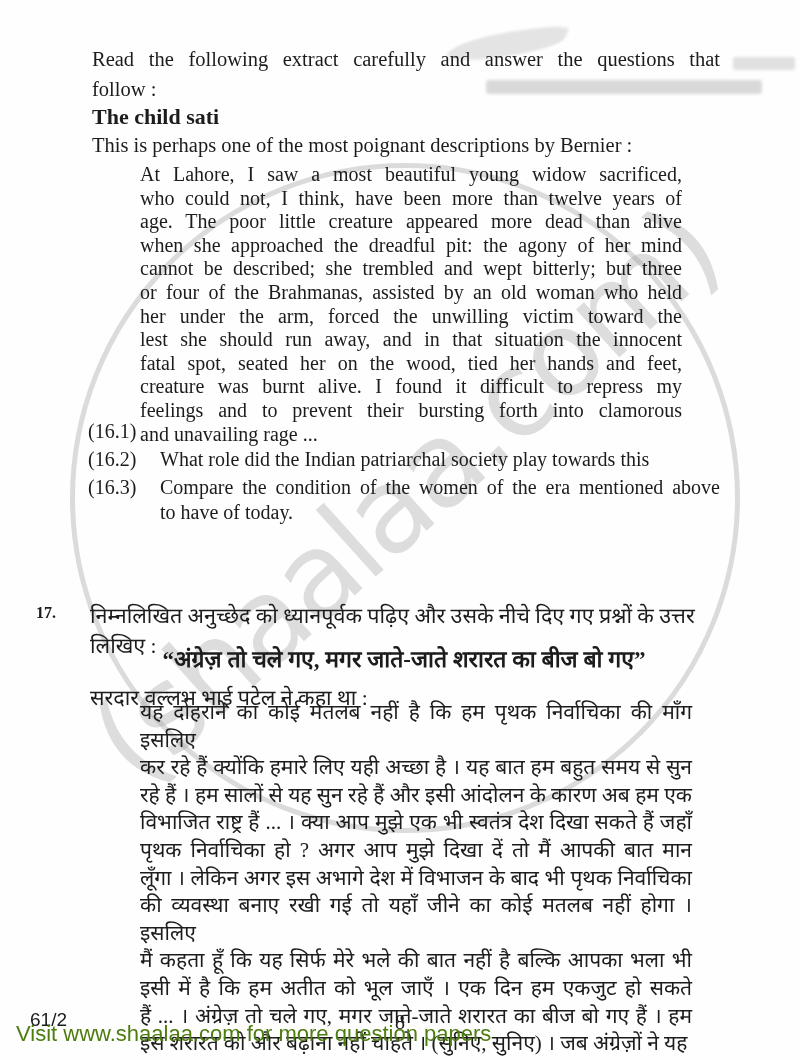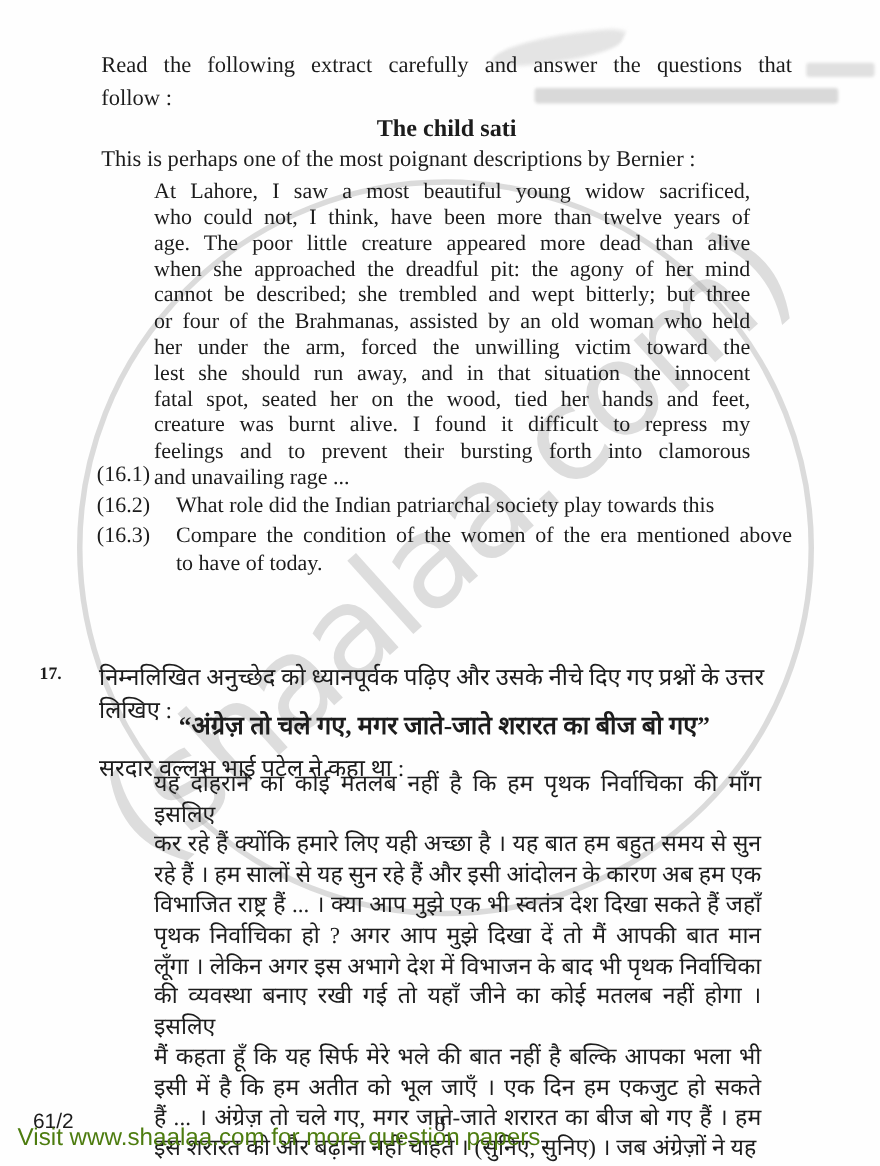--- a/index.html
+++ b/index.html
@@ -55,21 +55,21 @@
   .abs { position: absolute; }
   .pline { text-align: justify; text-align-last: justify; }
   .pblock .pline:last-child { text-align-last: left; }
 
   .intro-block {
     left: 92px; top: 44px; width: 628px;
     font-size: 20.5px; line-height: 30px;
   }
   .extract-title {
     left: 92px; top: 104px; width: 628px;
-    text-align: center; font-weight: bold; font-size: 22px;
+    font-weight: bold; font-size: 22px;
   }
   .byline {
     left: 92px; top: 134px; width: 632px;
     font-size: 20.5px;
   }
   .extract-block {
     left: 140px; top: 163px; width: 542px;
     font-size: 20px; line-height: 23.6px;
   }
   .subq-list { left: 88px; top: 419px; width: 632px; }

